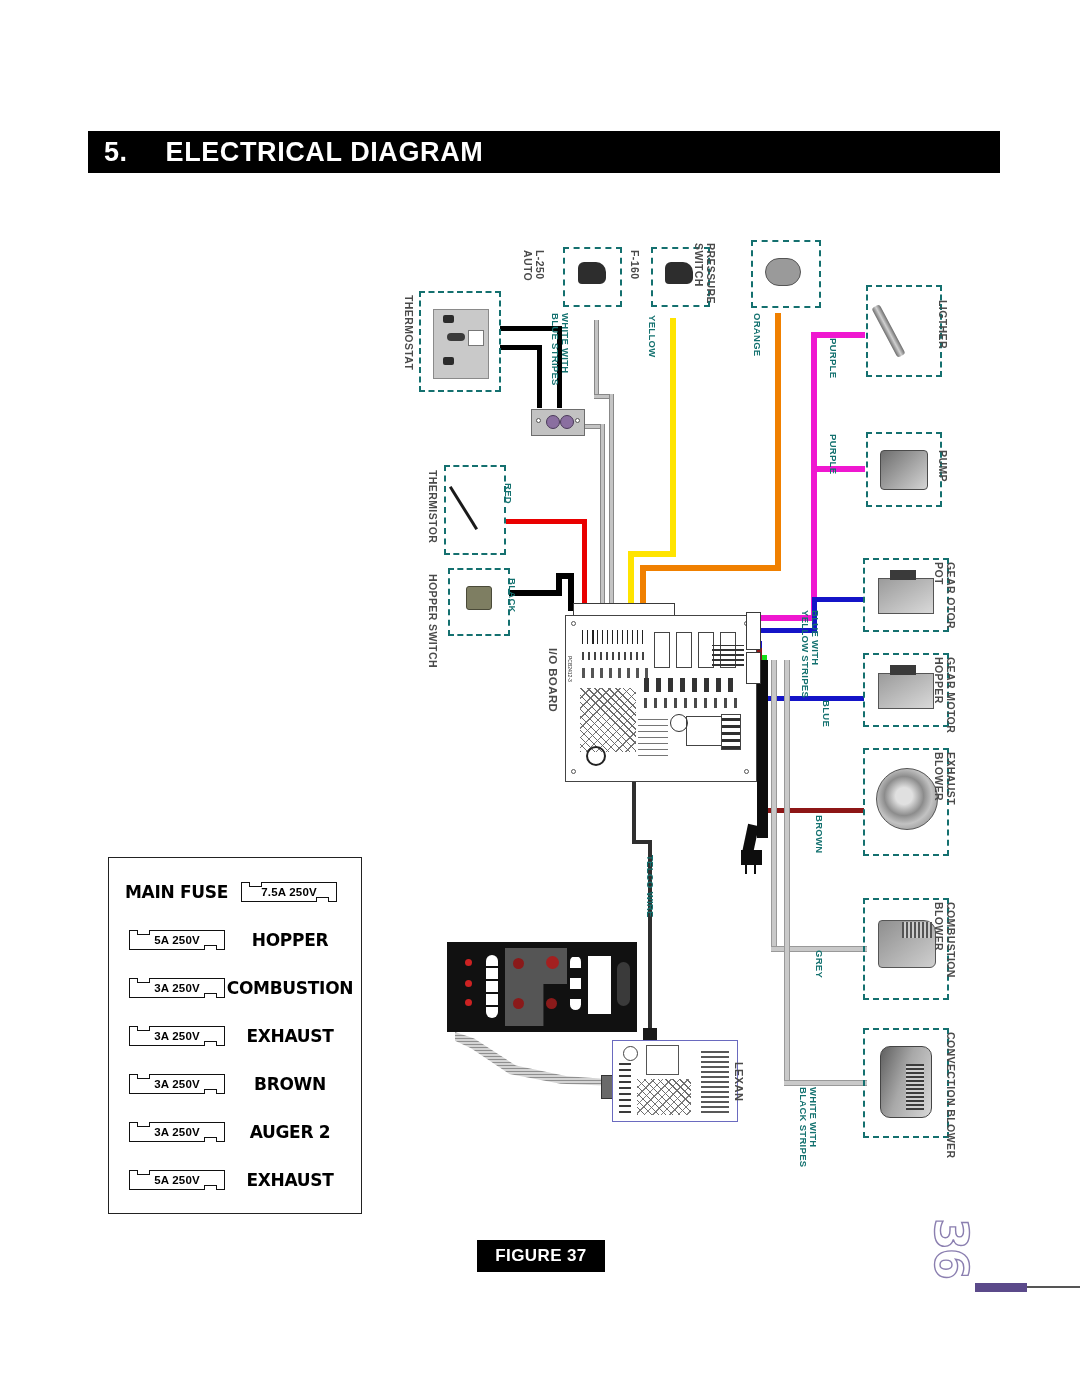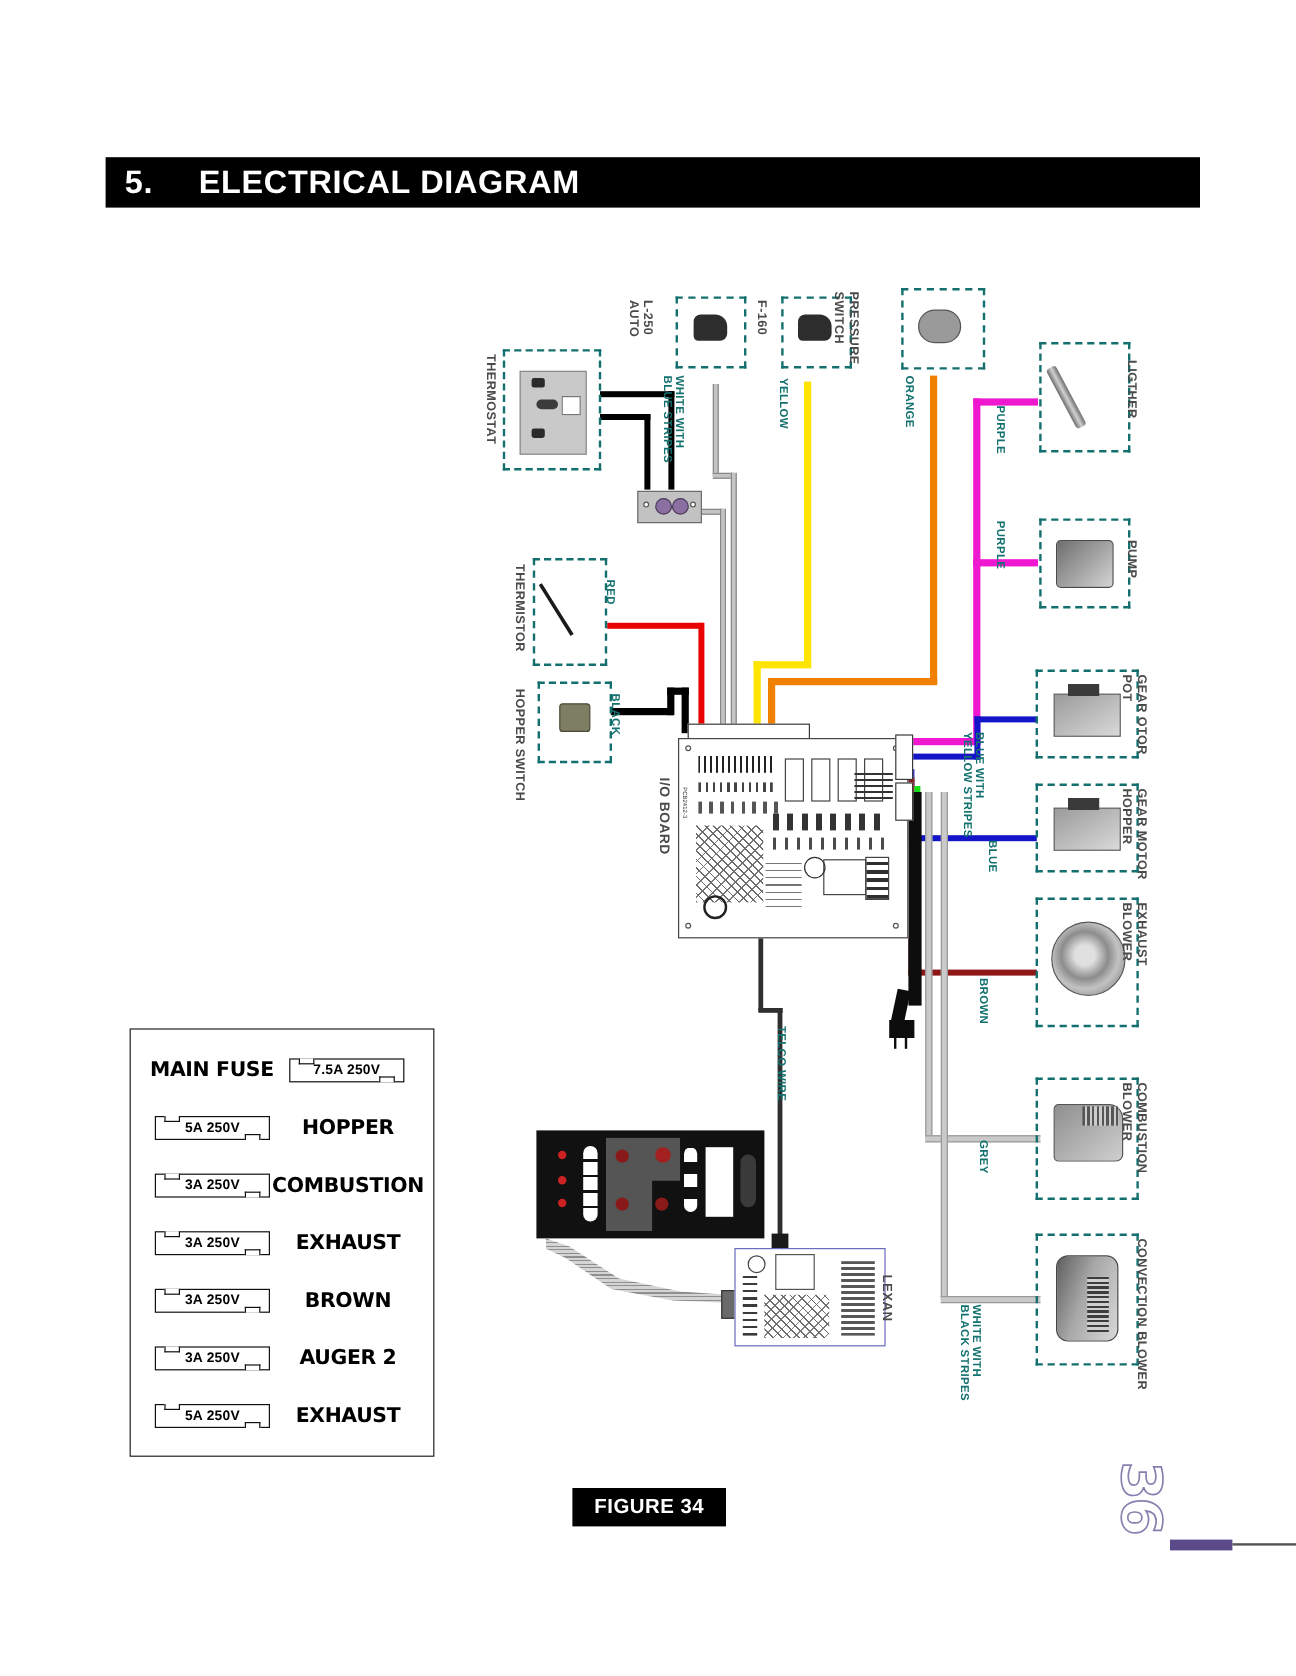--- a/index.html
+++ b/index.html
@@ -318,17 +318,17 @@
     <div class="fuse-row std" style="top: 252px;">
       <div class="fuse-chip">3A   250V</div>
       <div class="fuse-name">AUGER 2</div>
     </div>
     <div class="fuse-row std" style="top: 300px;">
       <div class="fuse-chip">5A   250V</div>
       <div class="fuse-name">EXHAUST</div>
     </div>
   </div>
 
-<div id="figure-caption">FIGURE 34</div>
+<div id="figure-caption">FIGURE 37</div>
 
 <div id="page-number">36</div>
 <div id="page-rule"></div>
 <div id="page-rule2"></div>
 
 </body></html>

